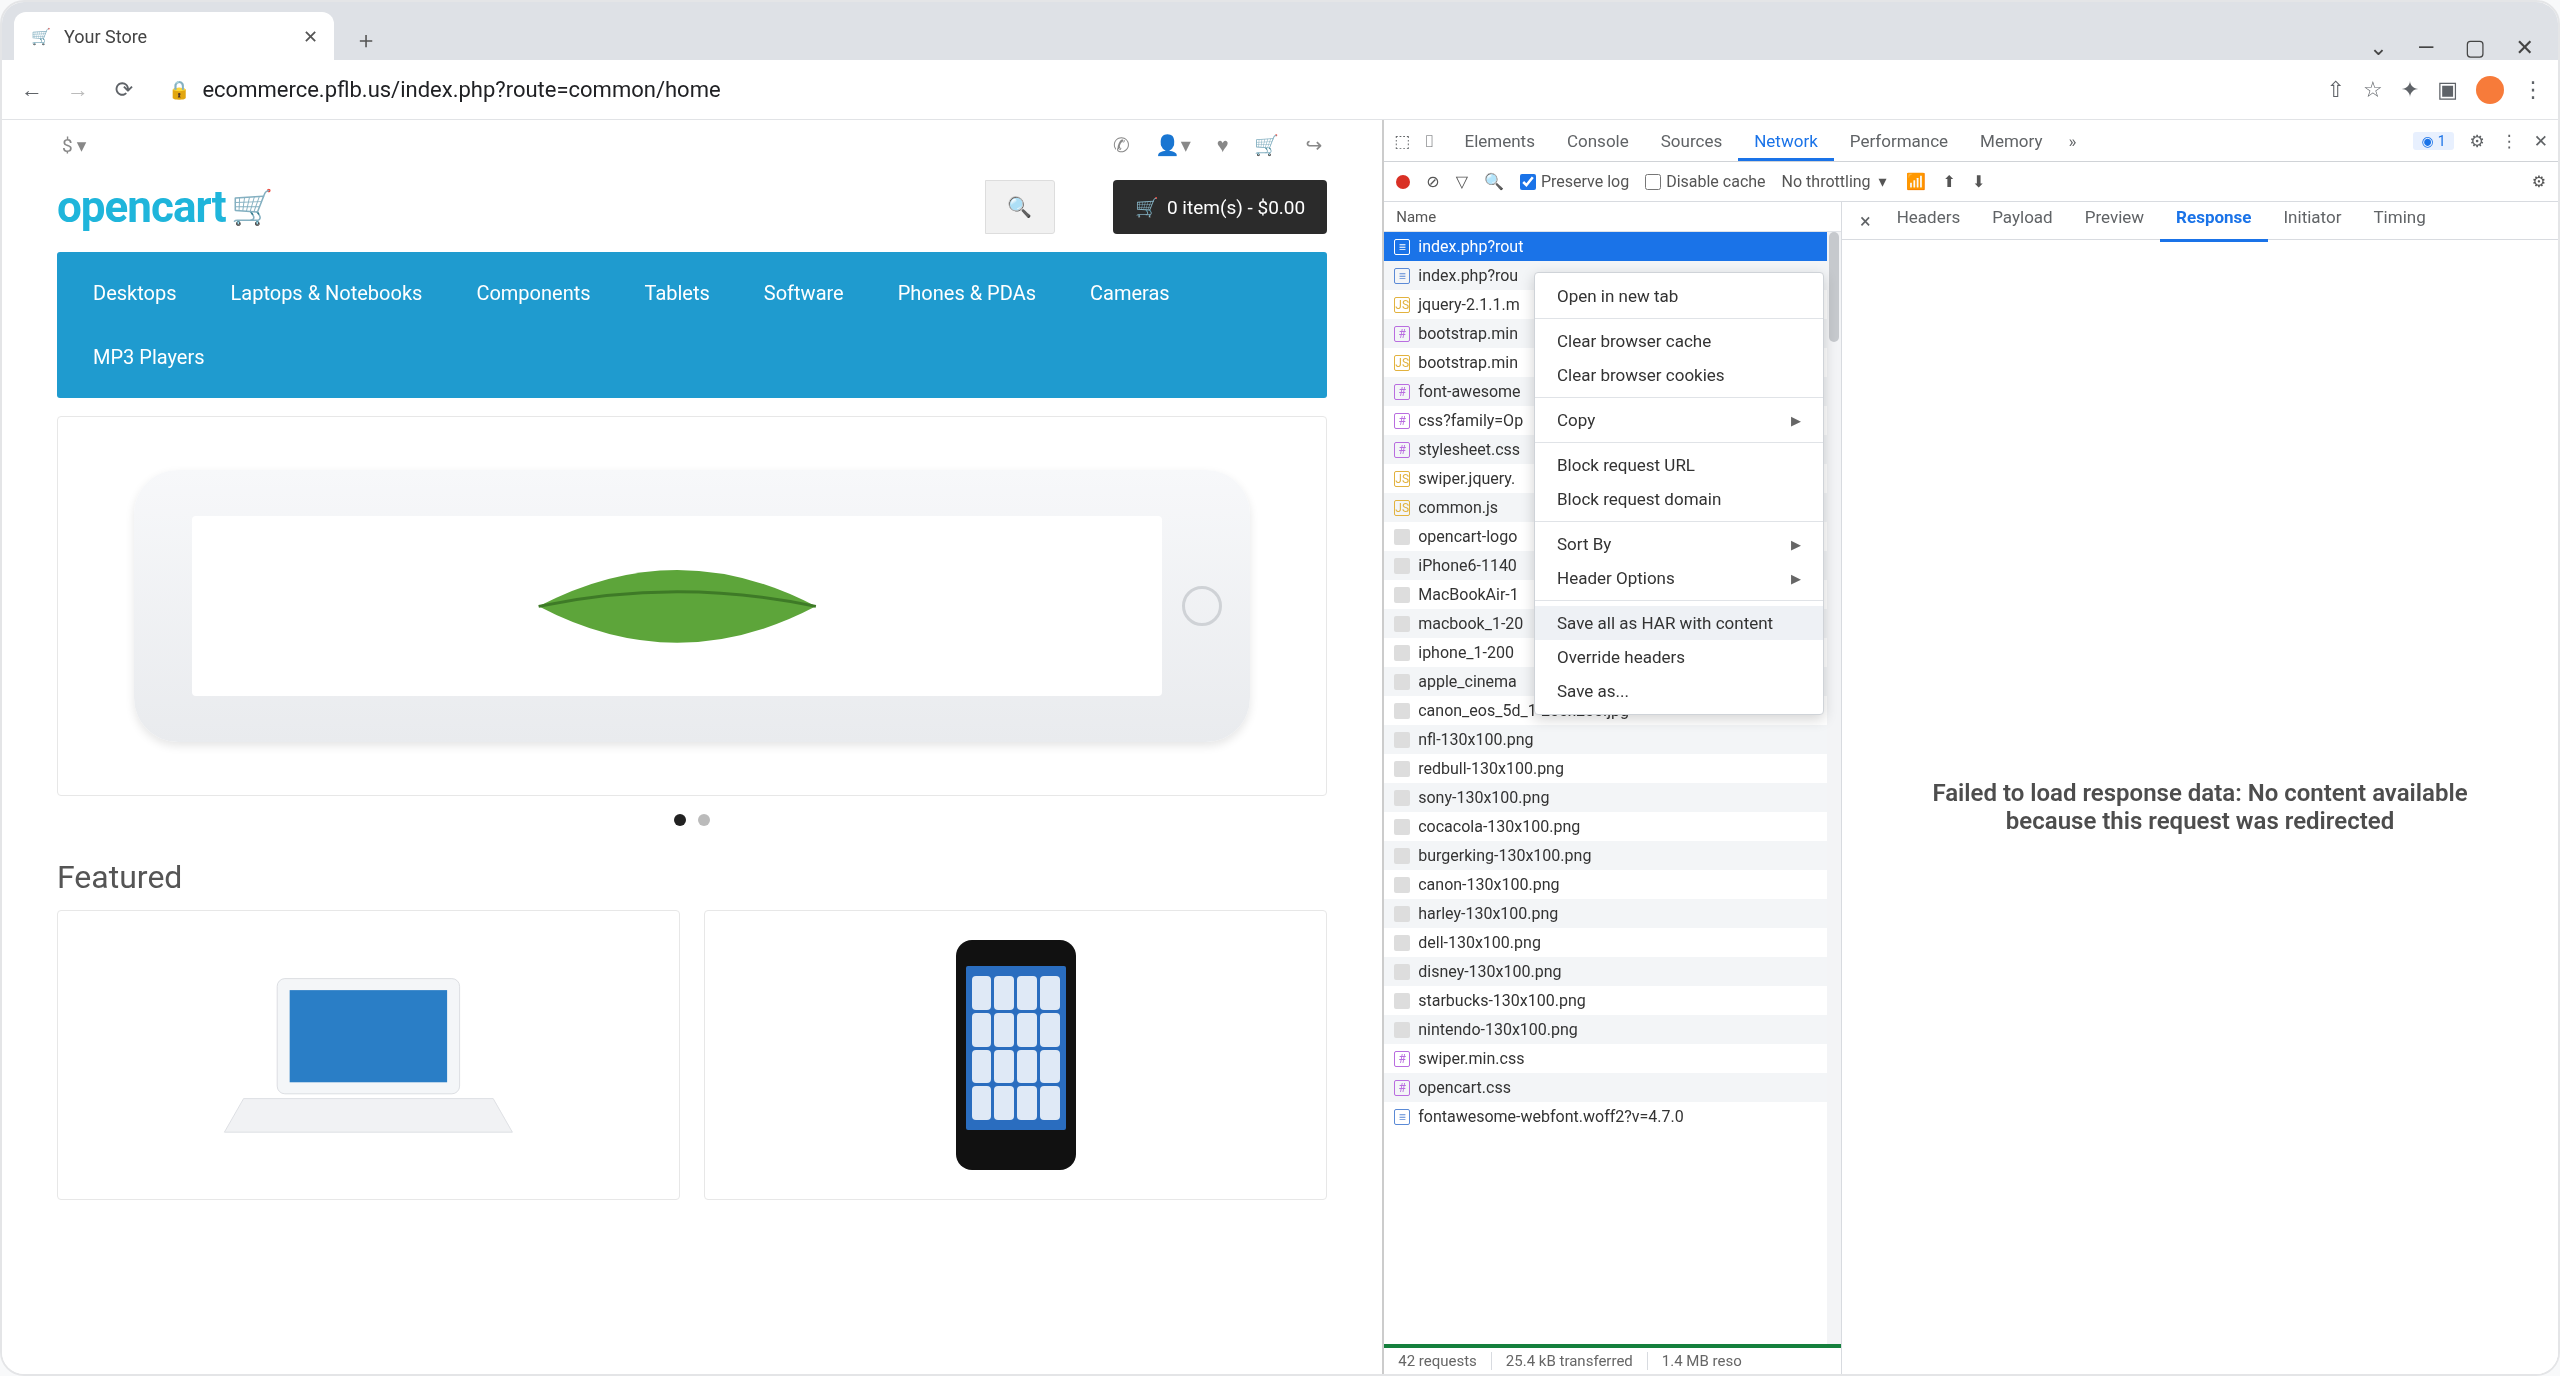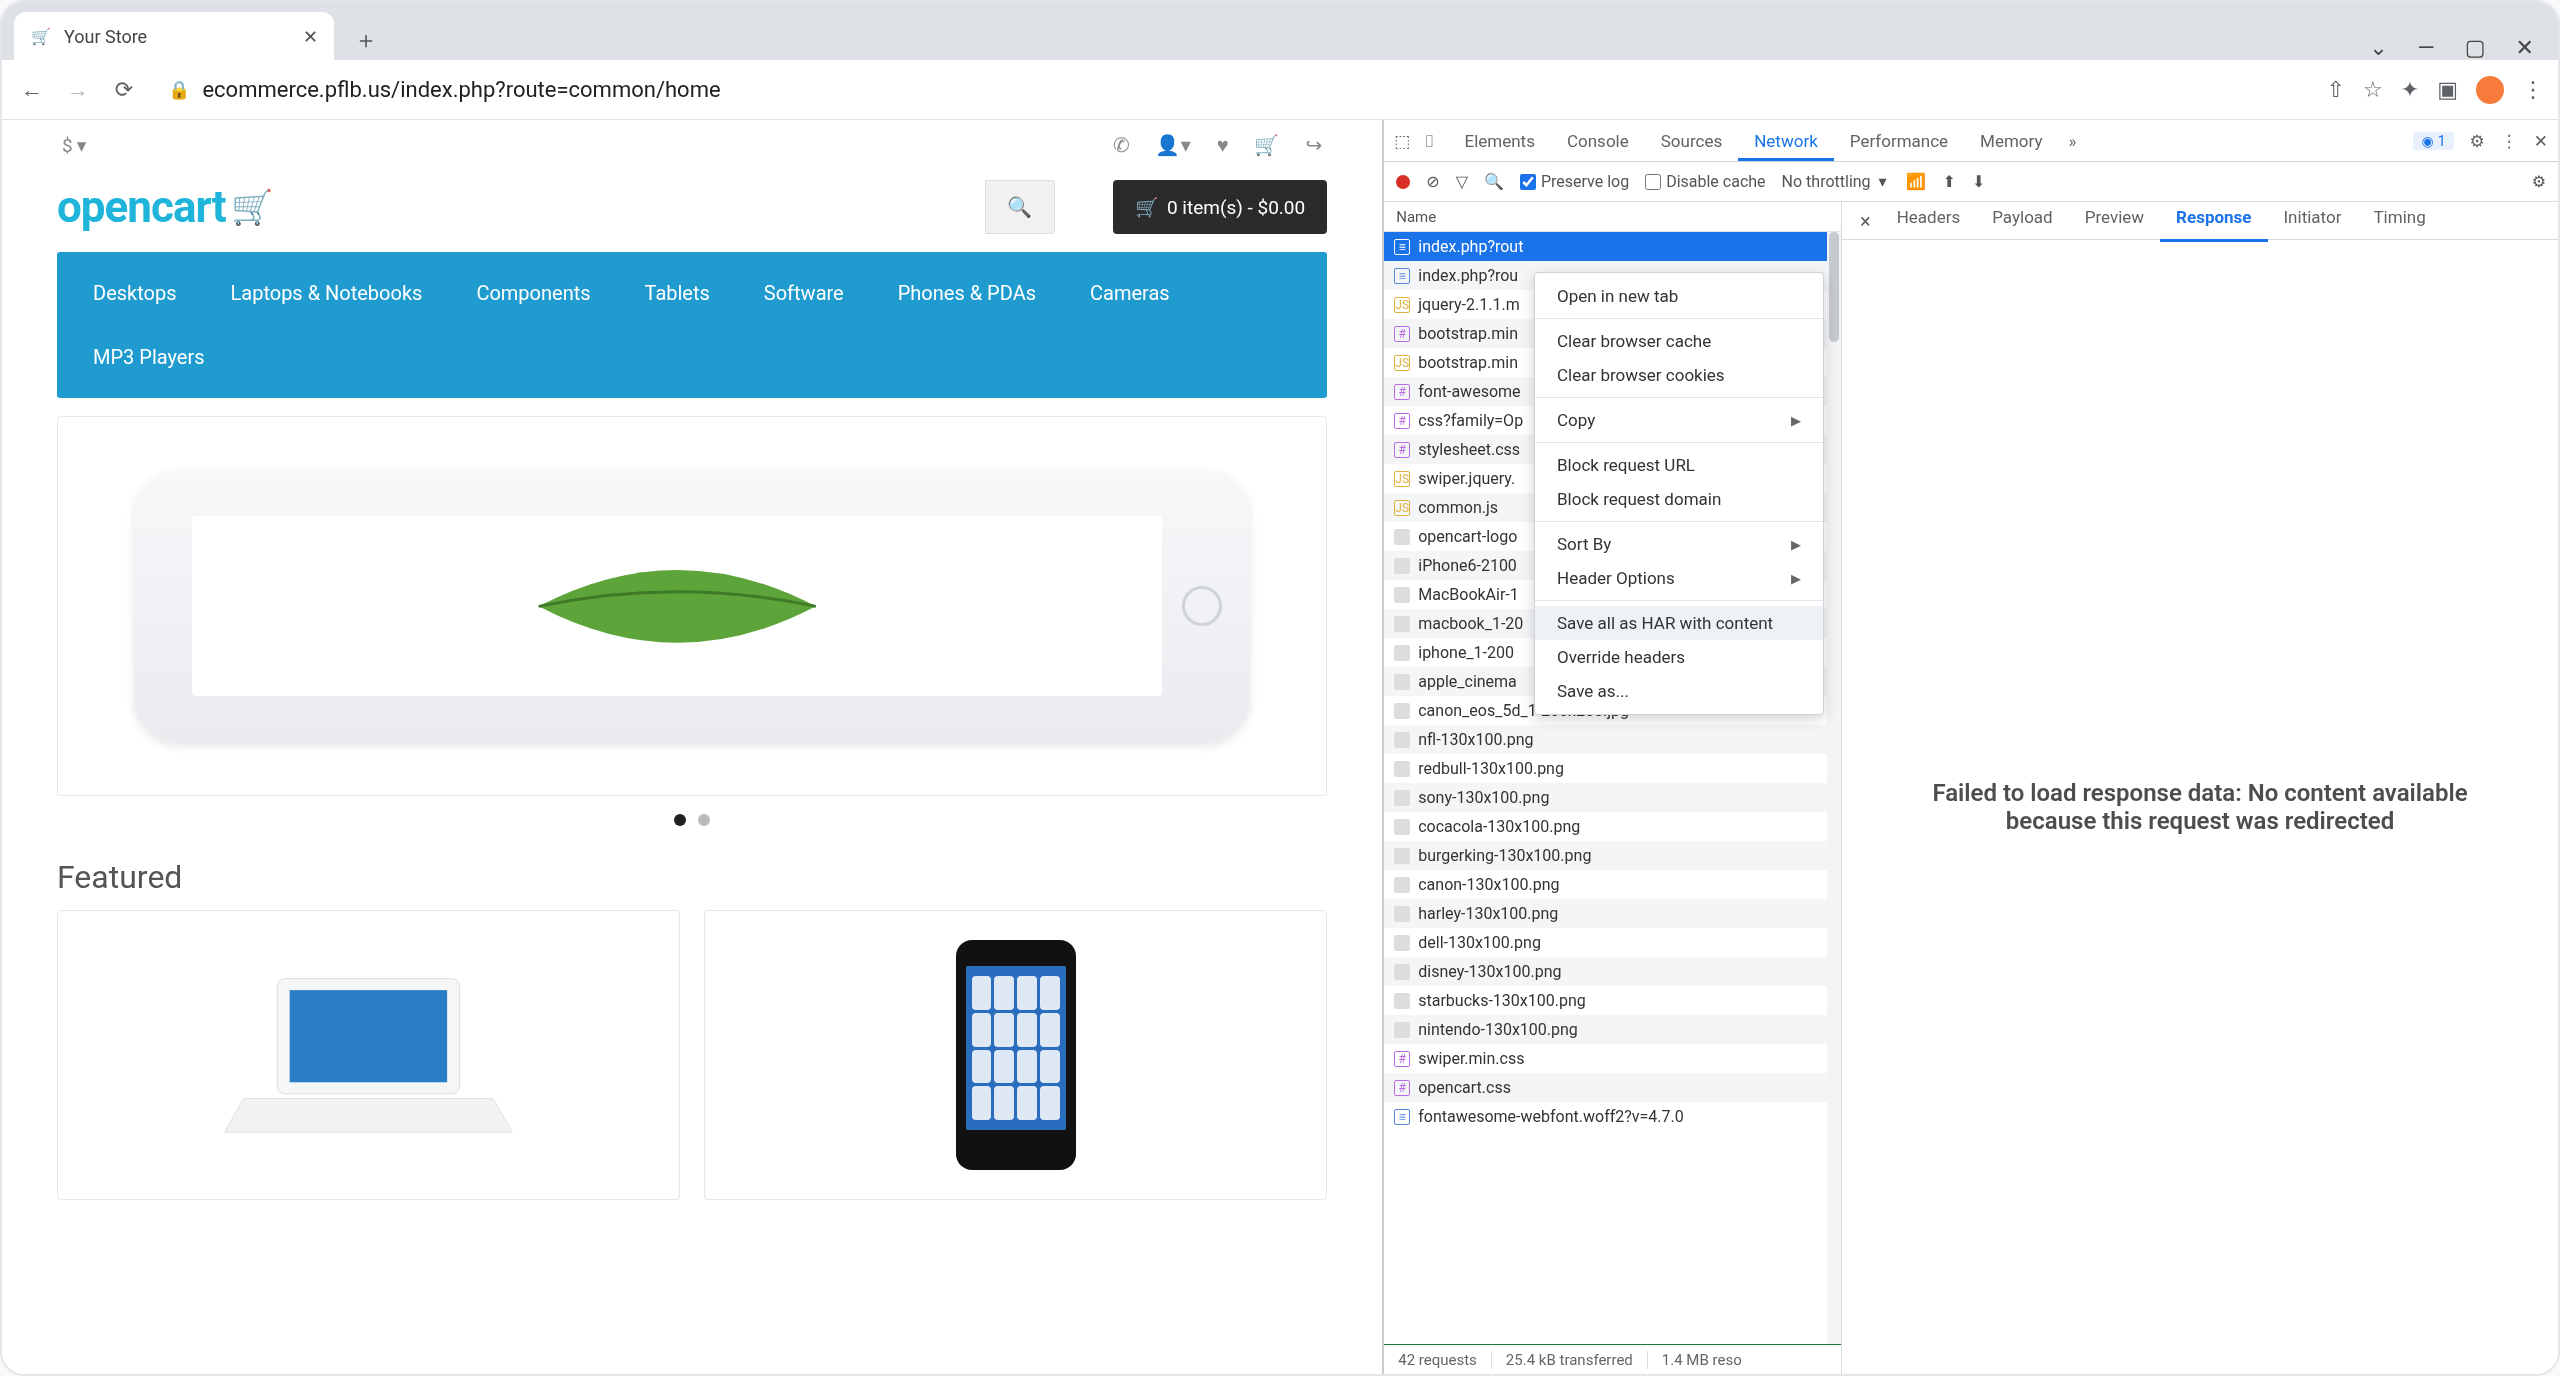--- a/index.html
+++ b/index.html
@@ -82,21 +82,21 @@
 .req-list{flex:1;overflow:auto;font-size:16px;position:relative;}
 .req-row{height:29px;display:flex;align-items:center;padding:0 10px;gap:8px;color:#333;cursor:pointer;white-space:nowrap;}
 .req-row:nth-child(even){background:#f3f5f7;}
 .req-row.selected{background:#1a73e8;color:#fff;}
 .req-ico{width:16px;height:16px;display:inline-flex;align-items:center;justify-content:center;font-size:12px;border:1px solid #999;border-radius:2px;color:#999;}
 .req-ico.doc{border-color:#5b8ad6;color:#5b8ad6;}
 .req-ico.js{border-color:#e2b23e;color:#e2b23e;}
 .req-ico.css{border-color:#b96de0;color:#b96de0;}
 .req-row.selected .req-ico{border-color:#fff;color:#fff;}
 .img-thumb{width:16px;height:16px;background:#ddd;border-radius:2px;display:inline-block;}
-.dt-status{height:30px;border-top:1px solid #15803d;display:flex;align-items:center;font-size:15px;color:#666;}
+.dt-status{height:30px;border-top:4px solid #15803d;display:flex;align-items:center;font-size:15px;color:#666;}
 .dt-status span{padding:0 14px;border-right:1px solid #d8dbe0;}
 .dt-right{flex:1;display:flex;flex-direction:column;}
 .dt-subtabs{height:38px;border-bottom:1px solid #d8dbe0;display:flex;align-items:center;padding:0 8px;gap:0;font-size:17px;color:#606366;}
 .dt-subtab{padding:8px 16px;cursor:pointer;}
 .dt-subtab.active{color:#1a73e8;border-bottom:3px solid #1a73e8;padding-bottom:12px;font-weight:bold;}
 .dt-x{padding:0 10px;font-size:20px;cursor:pointer;}
 .dt-message{flex:1;display:flex;align-items:center;justify-content:center;padding:0 50px;text-align:center;font-size:24px;font-weight:600;color:#4d4d4d;}
 
 
 .context-menu{position:absolute;background:#fff;border:1px solid #cfd3d8;border-radius:4px;box-shadow:0 4px 14px rgba(0,0,0,.18);padding:6px 0;font-size:17px;color:#333;z-index:100;min-width:290px;}
@@ -333,21 +333,21 @@
                 <div class="req-row">
                   <span class="req-ico js">JS</span>
                   <span>common.js</span>
                 </div>
                 <div class="req-row">
                   <span class="img-thumb"></span>
                   <span>opencart-logo</span>
                 </div>
                 <div class="req-row">
                   <span class="img-thumb"></span>
-                  <span>iPhone6-2100</span>
+                  <span>iPhone6-1140</span>
                 </div>
                 <div class="req-row">
                   <span class="img-thumb"></span>
                   <span>MacBookAir-1</span>
                 </div>
                 <div class="req-row">
                   <span class="img-thumb"></span>
                   <span>macbook_1-20</span>
                 </div>
                 <div class="req-row">

